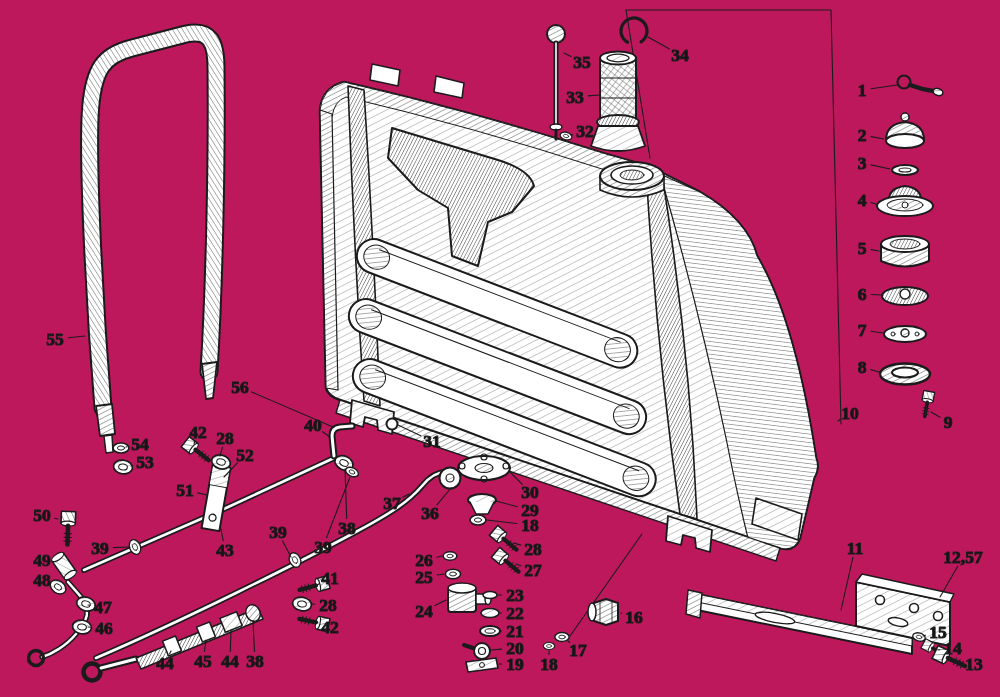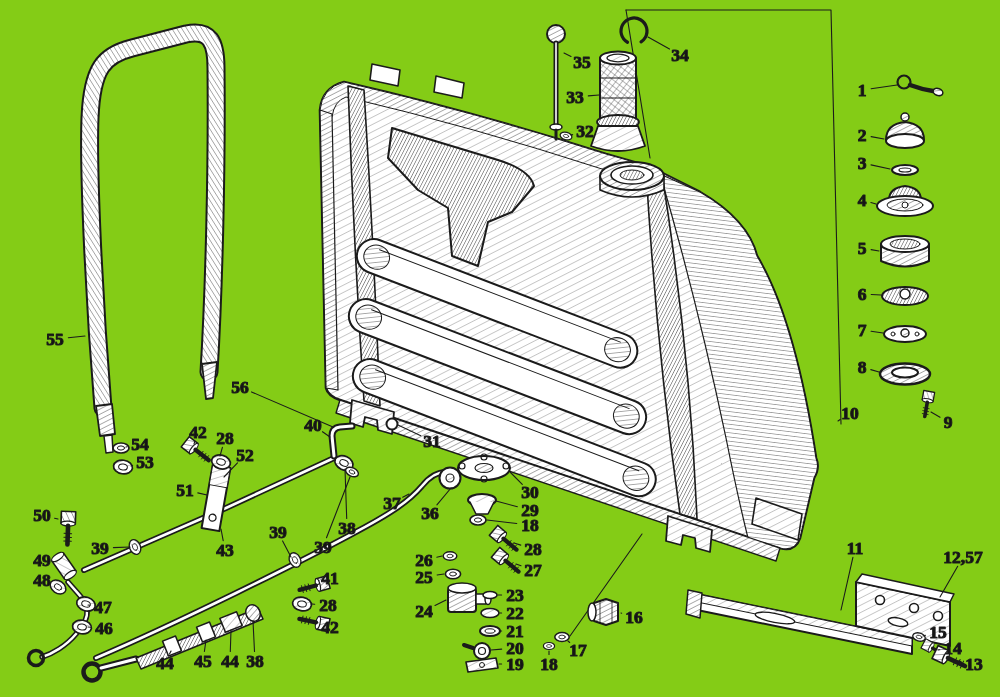--- a/index.html
+++ b/index.html
@@ -1,16 +1,16 @@
 <!DOCTYPE html>
 <html><head>
 <meta charset="utf-8">
 <style>
   html,body{margin:0;padding:0;background:#ffffff;}
-  .stage{position:relative;width:1000px;height:697px;background:#84cc16;overflow:hidden;}
+  .stage{position:relative;width:1000px;height:697px;background:#be185d;overflow:hidden;}
   .stage svg{position:absolute;left:0;top:0;display:block;}
   .callout{
     font-family:"Liberation Serif","DejaVu Serif",serif;
     font-size:17.5px;font-weight:bold;fill:#141414;text-anchor:middle;
   }
   .leader{stroke:#1b1b1b;stroke-width:1.1px;}
 </style>
 </head>
 <body>
 

